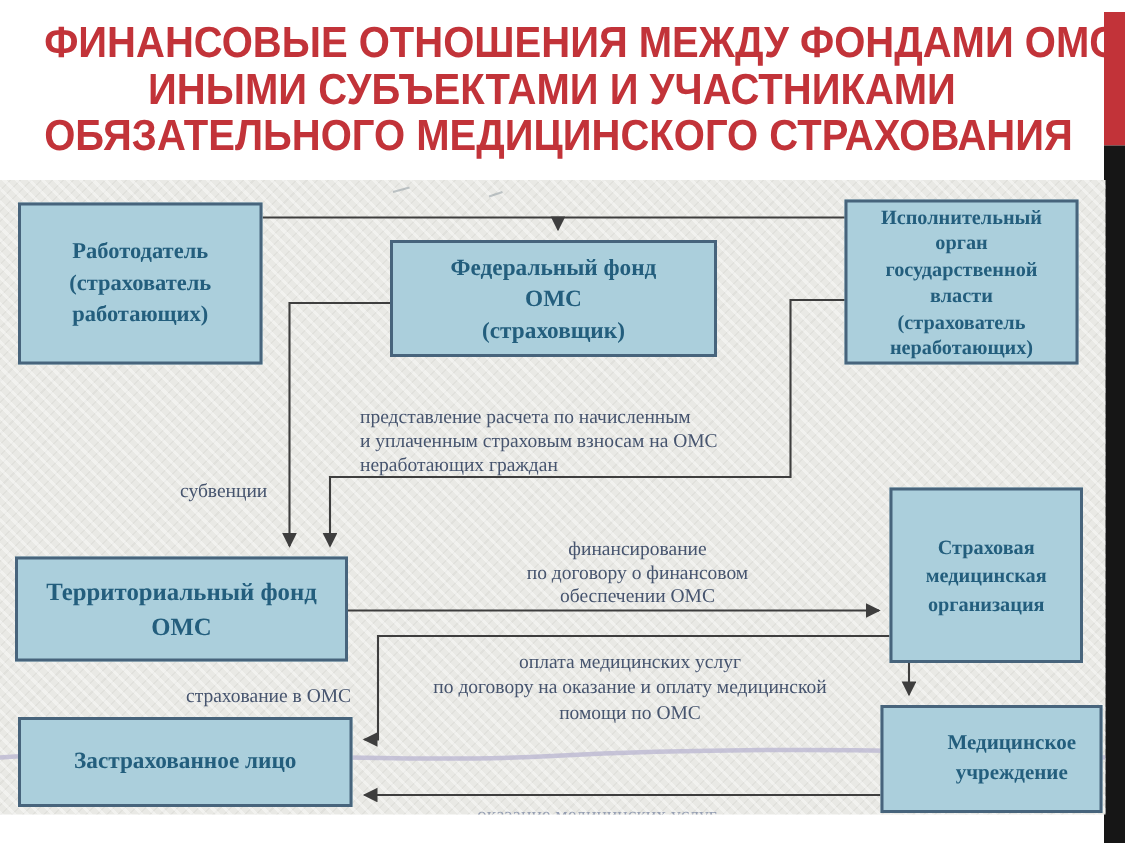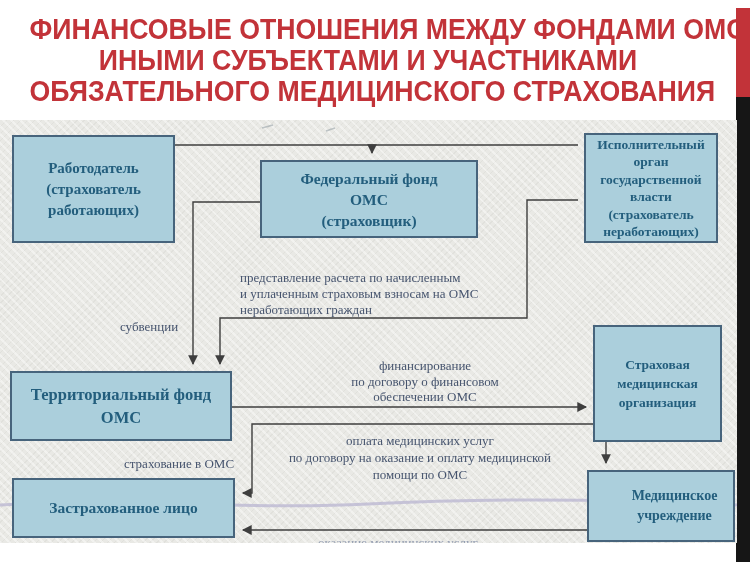--- a/index.html
+++ b/index.html
@@ -31,21 +31,21 @@
              repeating-linear-gradient(-45deg, rgba(175,175,168,.14) 0 1px, rgba(0,0,0,0) 1px 5px);}
   .diagram > svg{position:absolute;left:0;top:0;}
   .diagram svg path.conn{stroke:var(--connector);stroke-width:1.4;fill:none;}
 
   
   .node{position:absolute;background:var(--node-fill);border:2px solid var(--node-border);
         box-sizing:border-box;display:flex;align-items:center;justify-content:center;
         text-align:center;color:var(--node-text);font-weight:bold;white-space:pre-line;}
   .n-employer{left:12px;top:15px;width:163px;height:108px;font-size:15px;line-height:21px;}
   .n-federal{left:260px;top:40px;width:218px;height:78px;font-size:15.5px;line-height:21px;}
-  .n-executive{left:584px;top:13px;width:134px;height:110px;font-size:13.5px;line-height:17.5px;}
+  .n-executive{left:563px;top:13px;width:156px;height:110px;font-size:13.5px;line-height:17.5px;}
   .n-territorial{left:10px;top:251px;width:222px;height:70px;font-size:16.5px;line-height:23px;}
   .n-insurance{left:593px;top:205px;width:129px;height:117px;font-size:13.5px;line-height:19px;}
   .n-insured{left:12px;top:358px;width:223px;height:60px;font-size:15.5px;line-height:20px;}
   .n-medical{left:587px;top:350px;width:148px;height:72px;font-size:14px;line-height:20px;padding-left:27px;}
 
   
   .edge-label{position:absolute;color:var(--label-text);font-size:13px;line-height:16px;
               white-space:pre-line;}
   .l-subventions{left:120px;top:199px;}
   .l-report{left:240px;top:150px;width:290px;text-align:left;}

